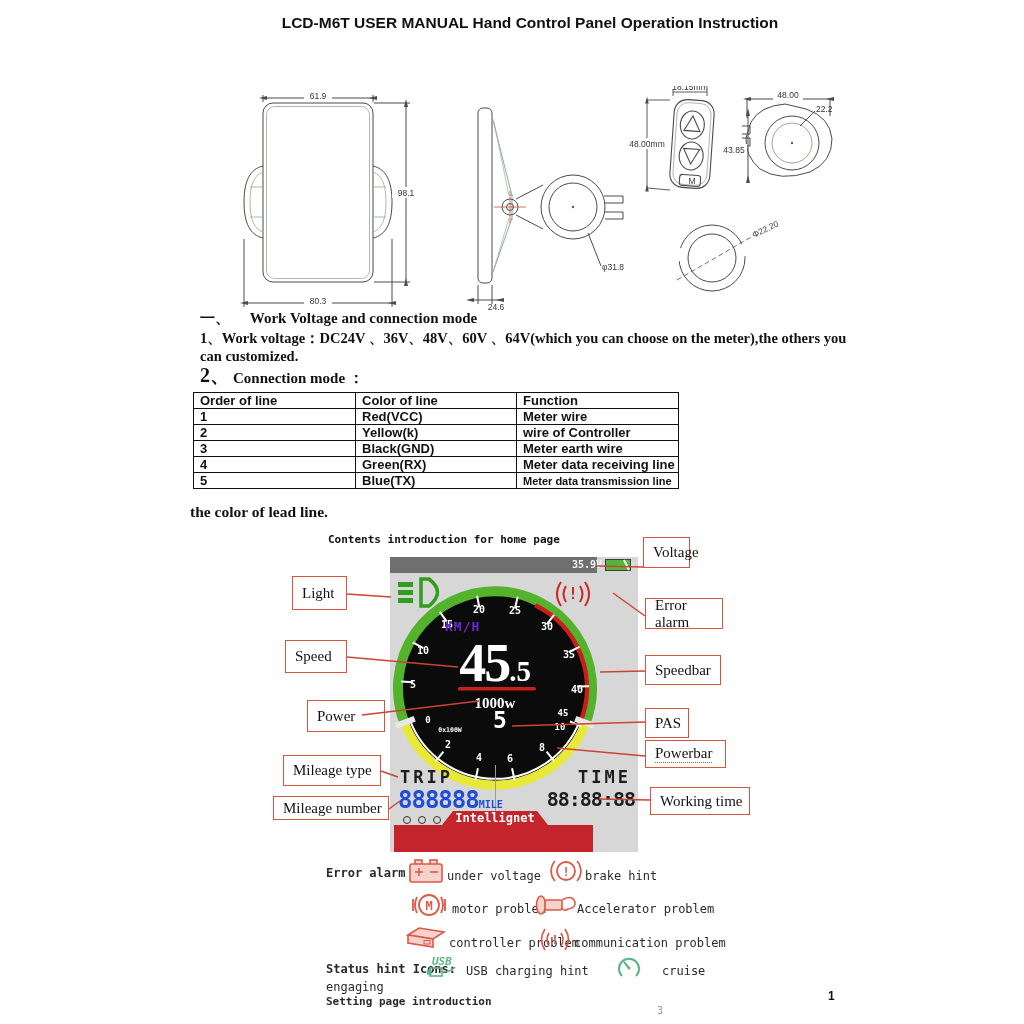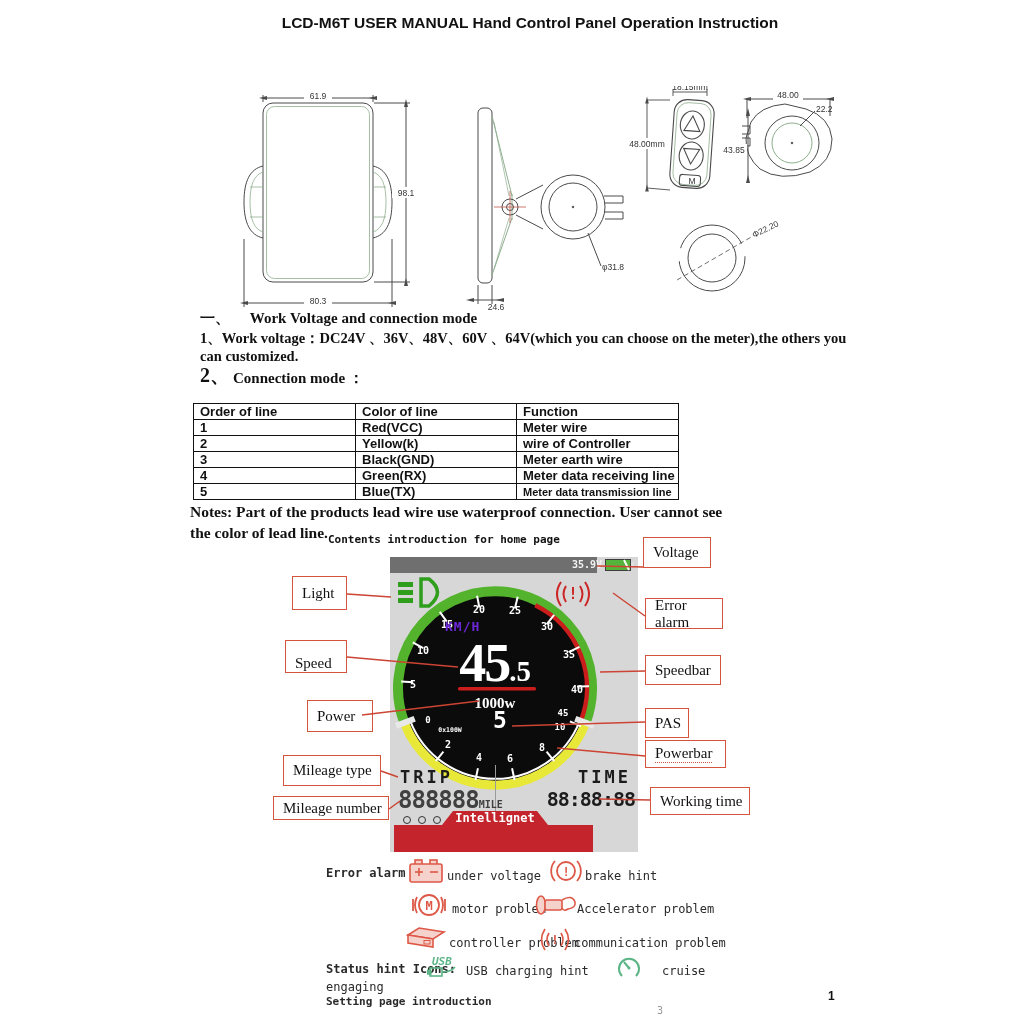--- a/index.html
+++ b/index.html
@@ -11,39 +11,39 @@
   .title{left:190px;top:14px;width:680px;text-align:center;font-weight:700;font-size:15.5px;}
   .intro{left:215px;top:46px;width:607px;font-weight:700;font-size:13.5px;line-height:20px;}
   .intro .j{text-align:justify;text-align-last:justify;}
   
   .draw{left:230px;top:86px;}
   .dimtxt{font-size:8.5px;fill:#333;font-family:"Liberation Sans",sans-serif;}
   
   .h1row{left:200px;top:309px;font-weight:700;font-size:15px;}
   .bodyline{font-weight:700;font-size:14.5px;}
   
-  .tbl{left:193px;top:403px;border-collapse:collapse;padding-left:41px;}
+  .tbl{left:193px;top:392px;border-collapse:collapse;padding-left:41px;}
   .tbl td{border:1.5px solid #111;height:15px;padding:0 0 0 6px;font-weight:700;font-size:13px;
           font-family:"Liberation Sans",sans-serif;vertical-align:middle;}
   .tbl .c1{width:155px;}.tbl .c2{width:154px;}.tbl .c3{width:155px;}
   .tbl .small{font-size:11px;}
   
   .screen{left:390px;top:557px;width:207px;height:295px;background:#d7d7d7;padding-left:41px;}
   .topbar{left:0;top:0;width:207px;height:16px;background:#6f6f6f;}
   .volts{right:36px;top:2px;color:#f2f2f2;font-size:10px;font-weight:700;}
   .kmh{left:55px;top:62px;width:100px;text-align:left;color:#6d28d9;font-weight:700;font-size:13px;letter-spacing:1px;}
   .speedval{left:45px;top:78px;width:120px;text-align:center;color:#fff;display:flex;align-items:baseline;justify-content:center;
             font-family:"Liberation Serif",serif;font-weight:700;}
   .speedval .i{font-size:54px;letter-spacing:-2px;line-height:56px;}
   .speedval .f{font-size:29px;}
   .pwr{left:53px;top:138px;width:104px;text-align:center;color:#fff;font-weight:700;font-size:15px;font-family:"Liberation Serif",serif;}
   .pasv{left:80px;top:150px;width:60px;text-align:center;color:#fff;font-weight:700;font-size:23px;}
   .triplbl{left:10px;top:210px;color:#1c1c1c;font-weight:700;font-size:17px;letter-spacing:3px;}
   .timelbl{right:7px;top:210px;color:#1c1c1c;font-weight:700;font-size:17px;letter-spacing:3px;}
-  .milerow{left:8px;top:229px;color:#404040;display:flex;align-items:baseline;}
+  .milerow{left:8px;top:229px;color:#1d4ed8;display:flex;align-items:baseline;}
   .milerow .v{font-weight:700;font-size:24px;letter-spacing:-1px;}
   .milerow .u{font-weight:700;font-size:10px;}
   .timeval{right:3px;top:230px;color:#1c1c1c;font-weight:700;font-size:20px;letter-spacing:-1px;}
   .dots{left:13px;top:259px;display:flex;gap:7px;}
   .dots i{display:block;width:6px;height:6px;border:1.6px solid #333;border-radius:50%;background:transparent;}
   .banner{left:52px;top:254px;width:106px;height:14px;background:#c4242b;
           clip-path:polygon(11px 0,95px 0,106px 14px,0 14px);
           color:#fff;font-weight:700;font-size:12px;text-align:center;line-height:14px;}
   .redbar{left:4px;top:268px;width:199px;height:27px;background:#c4242b;}
   .vline{left:105px;top:208px;width:1px;height:56px;background:#9a9a9a;}
@@ -215,21 +215,20 @@
     </tr>
     <tr>
       <td>5</td>
       <td>Blue(TX)</td>
       <td class="small">Meter data transmission line</td>
     </tr>
   </tbody>
     </table>
 
   <div class="abs serif notes">
-    <div>Notes: Part of the products lead wire use waterproof connection. User cannot see</div>
     <div>the color of lead line.</div>
   </div>
   <div class="abs mono caption">Contents introduction for home page</div>
 
   <div class="abs screen">
     <div class="abs topbar"></div>
     <div class="abs mono volts">35.9V</div>
     <svg class="abs" style="right:4px;top:2px;" width="29" height="12">
       <rect x="0.5" y="0.5" width="25" height="11" fill="#54b43c" stroke="#3c3c3c"></rect>
       <rect x="26" y="3" width="3" height="6" fill="#e0e0e0"></rect>
@@ -314,36 +313,36 @@
     <div class="abs mono timeval">88:88:88</div>
     <div class="abs dots">
         <i></i>
         <i></i>
         <i></i>
       </div>
     <div class="abs mono banner">Intellignet</div>
     <div class="abs redbar"></div>
   </div>
 
-  <div class="callout" style="left:643px;top:537px;width:68px;height:31px;">
+  <div class="callout" style="left:643px;top:537px;width:47px;height:31px;">
       <span>Voltage</span>
     </div>
   <div class="callout" style="left:292px;top:576px;width:55px;height:34px;">
       <span>Light</span>
     </div>
   <div class="callout" style="left:645px;top:598px;width:78px;height:31px;">
       <span>Error alarm</span>
     </div>
-  <div class="callout" style="left:285px;top:640px;width:62px;height:33px;align-items:flex-end;">
+  <div class="callout" style="left:285px;top:640px;width:62px;height:33px;">
       <span>Speed</span>
     </div>
   <div class="callout" style="left:645px;top:655px;width:76px;height:30px;">
       <span>Speedbar</span>
     </div>
-  <div class="callout" style="left:307px;top:700px;width:66px;height:32px;">
+  <div class="callout" style="left:307px;top:700px;width:78px;height:32px;">
       <span>Power</span>
     </div>
   <div class="callout" style="left:645px;top:708px;width:44px;height:30px;">
       <span>PAS</span>
     </div>
   <div class="callout u" style="left:645px;top:740px;width:81px;height:28px;">
       <span>Powerbar</span>
     </div>
   <div class="callout" style="left:283px;top:755px;width:98px;height:31px;">
       <span>Mileage type</span>

